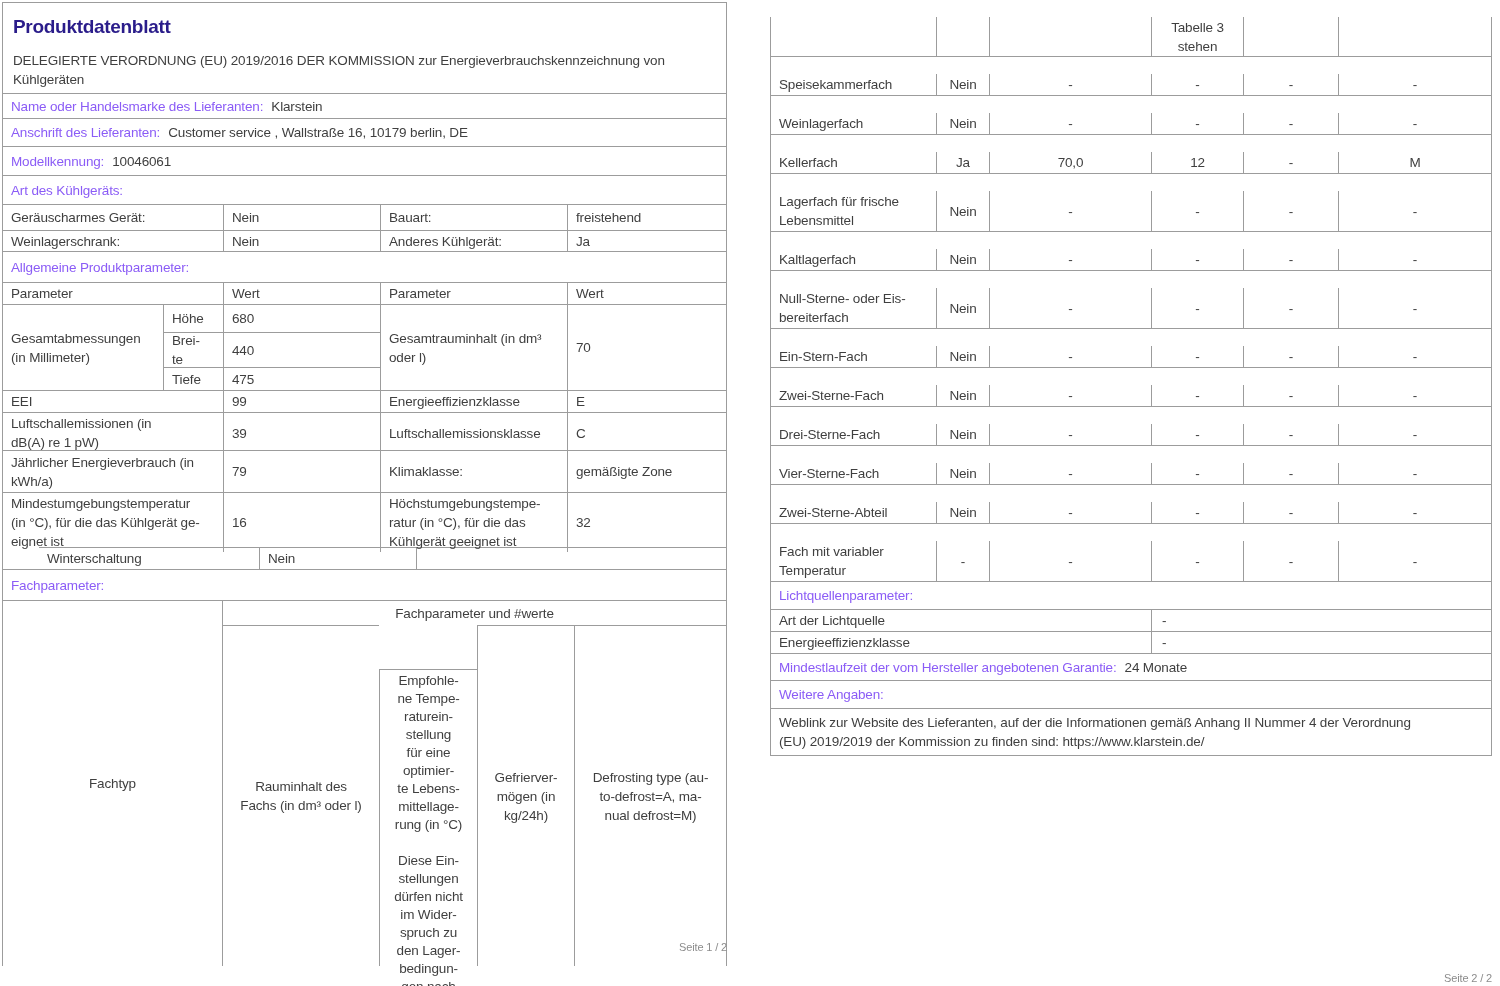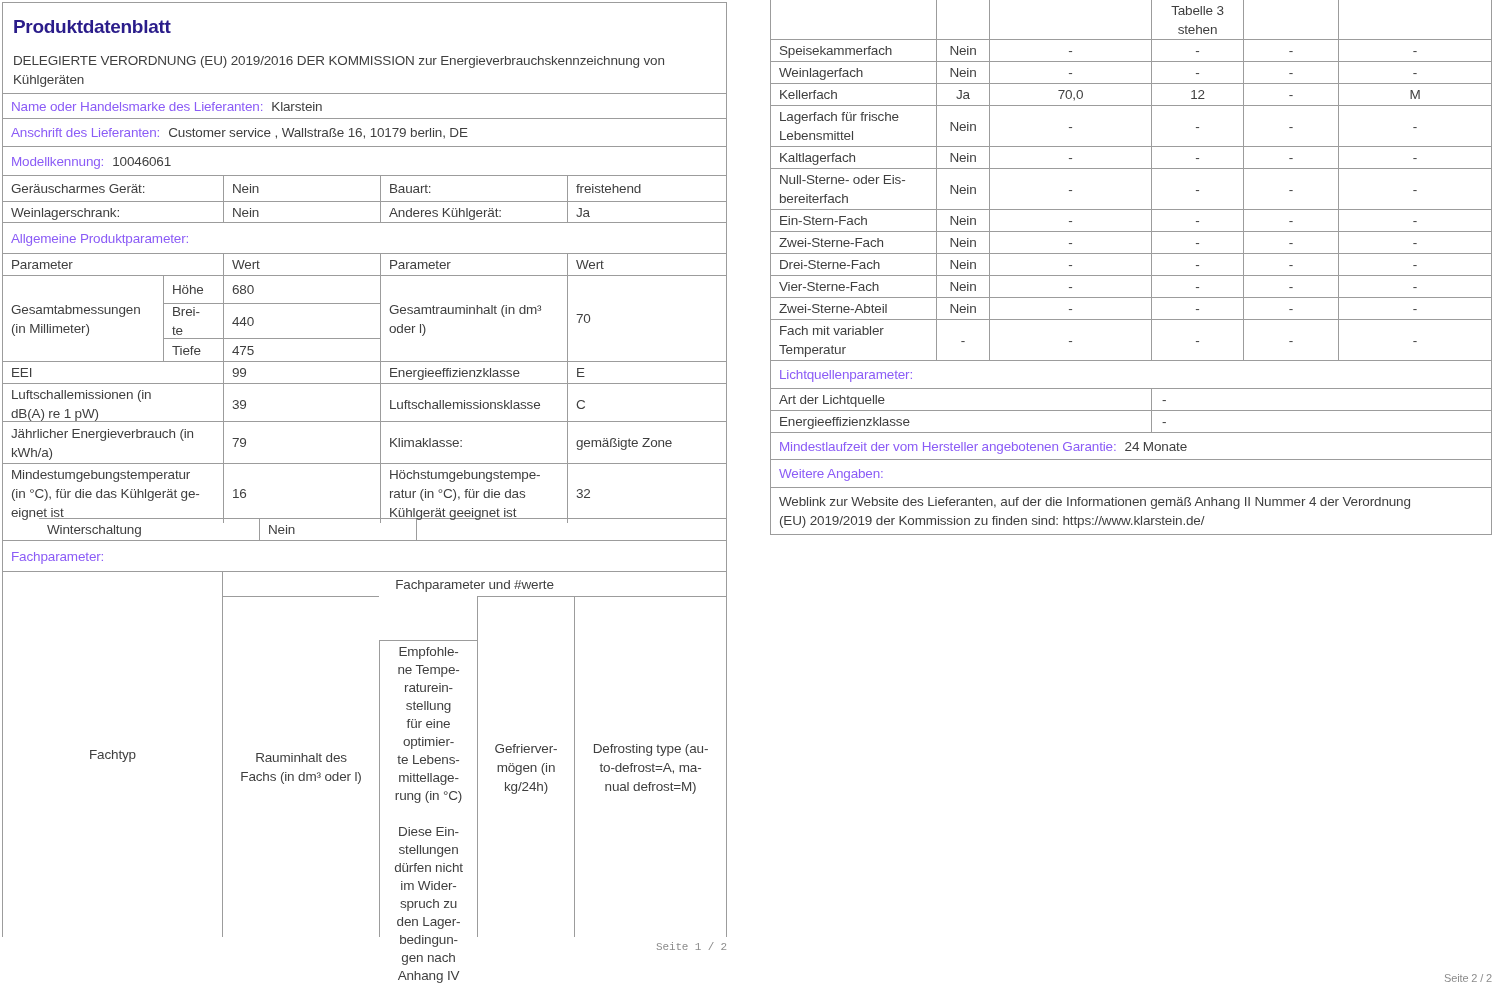--- a/index.html
+++ b/index.html
@@ -31,31 +31,31 @@
   .fachgrid { grid-template-columns:219px 157px 98px 97px 1fr; grid-template-rows:24px 341px; }
   .fachgrid .cell { border-left:1px solid #9c9c9c; display:flex; align-items:center; justify-content:center; text-align:center; padding:1px 6px; }
   .fachgrid .r2 { border-top:1px solid #9c9c9c; }
   .temp-col { align-items:flex-start !important; line-height:18px; padding-top:2px !important;margin-top:44px; }
   .fachtyp-cell { grid-row:1/3; display:flex; align-items:center; justify-content:center; }
 
   
   .page2 { position:absolute; left:770px; top:0; width:722px; background:#fff; }
   .p2table { border-left:1px solid #9c9c9c; border-right:1px solid #9c9c9c; }
   .p2row { display:grid; grid-template-columns:165px 53px 162px 92px 95px 1fr;
-           border-bottom:1px solid #9c9c9c; min-height:22px; }
+           border-bottom:1px solid #9c9c9c; min-height:22px;margin-top:17px; }
   .p2c { border-left:1px solid #9c9c9c; display:flex; align-items:center; justify-content:center; padding:1px 4px; text-align:center; }
   .p2c.name { border-left:none; justify-content:flex-start; text-align:left; padding-left:8px; }
   .p2full { border-bottom:1px solid #9c9c9c; display:flex; align-items:center; gap:8px; padding:0 8px; }
   .p2light { display:grid; grid-template-columns:380px 1fr; border-bottom:1px solid #9c9c9c; min-height:22px; }
   .p2light .lv { border-left:1px solid #9c9c9c; padding:1px 10px; display:flex; align-items:center; }
   .p2light .ll { padding:1px 8px; display:flex; align-items:center; }
   .weblink { border-bottom:1px solid #9c9c9c; padding:4px 8px; }
 
   .footer { position:absolute; font-size:11px; line-height:13px; color:#8c8c8c; text-align:right; }
-  .f1 { left:2px; top:941px; width:725px;font-family:Liberation Mono, monospace; }
+  .f1 { left:2px; top:941px; width:725px; }
   .f2 { left:770px; top:972px; width:722px; }
 </style>
 </head>
 <body>
 
 <div class="page1">
   <div class="row hdrblock">
     <div class="title">Produktdatenblatt</div>
     <div class="subtitle pl">DELEGIERTE VERORDNUNG (EU) 2019/2016 DER KOMMISSION zur Energieverbrauchskennzeichnung von
 Kühlgeräten</div>
@@ -65,20 +65,23 @@
     <span class="b">Name oder Handelsmarke des Lieferanten:</span>
     <span>Klarstein</span>
   </div>
   <div class="row kv" style="height:28px">
     <span class="b">Anschrift des Lieferanten:</span>
     <span>Customer service , Wallstraße 16, 10179 berlin, DE</span>
   </div>
   <div class="row kv" style="height:29px">
     <span class="b">Modellkennung:</span>
     <span>10046061</span>
+  </div>
+  <div class="row kv" style="height:29px">
+    <span class="b">Art des Kühlgeräts:</span>
   </div>
 
   <div class="row grid g4" style="height:26px">
     <div class="gc first">Geräuscharmes Gerät:</div>
     <div class="gc">Nein</div>
     <div class="gc">Bauart:</div>
     <div class="gc">freistehend</div>
   </div>
   <div class="row grid g4" style="height:21px">
     <div class="gc first">Weinlagerschrank:</div>

